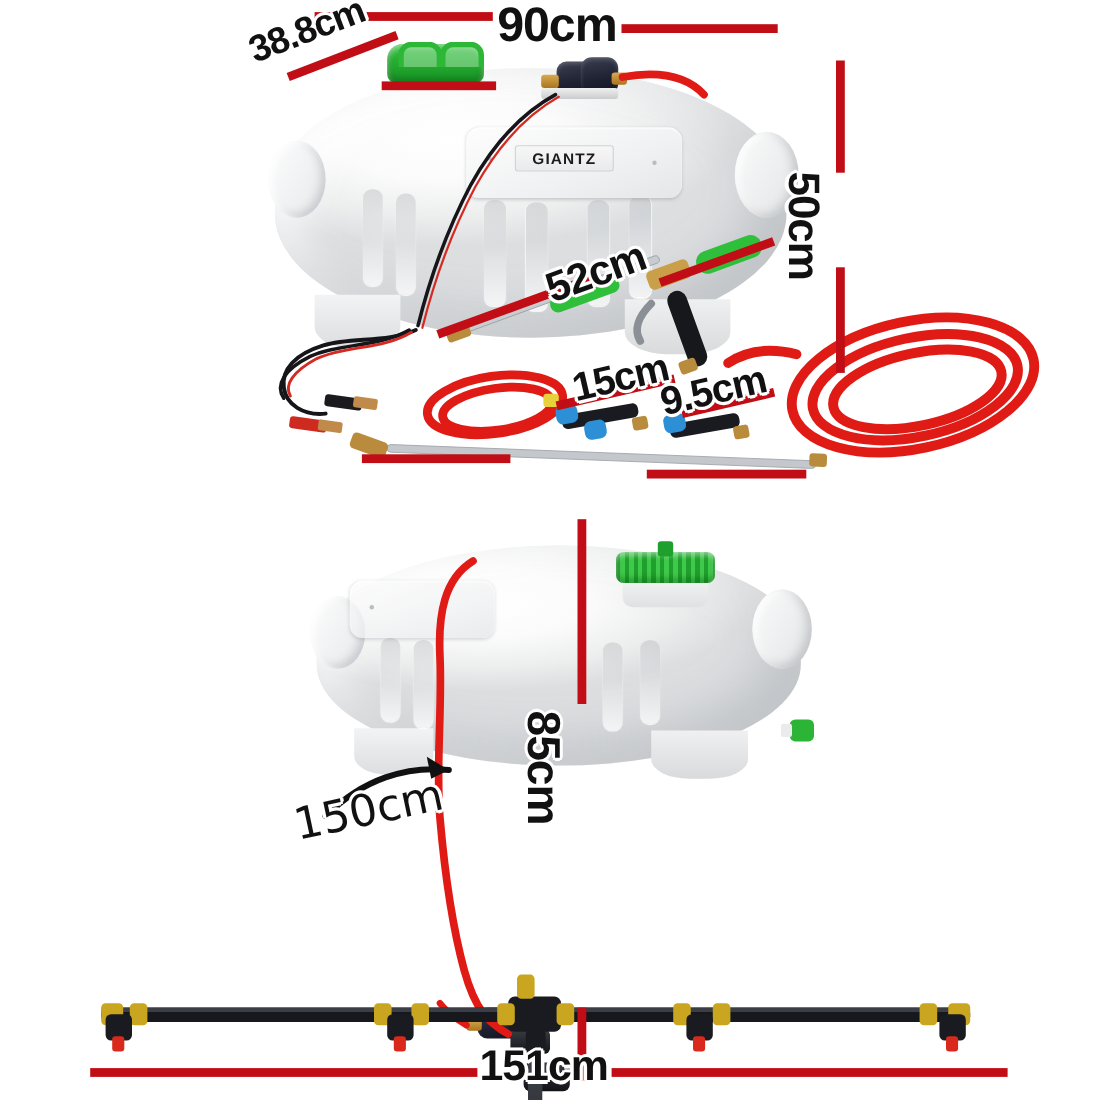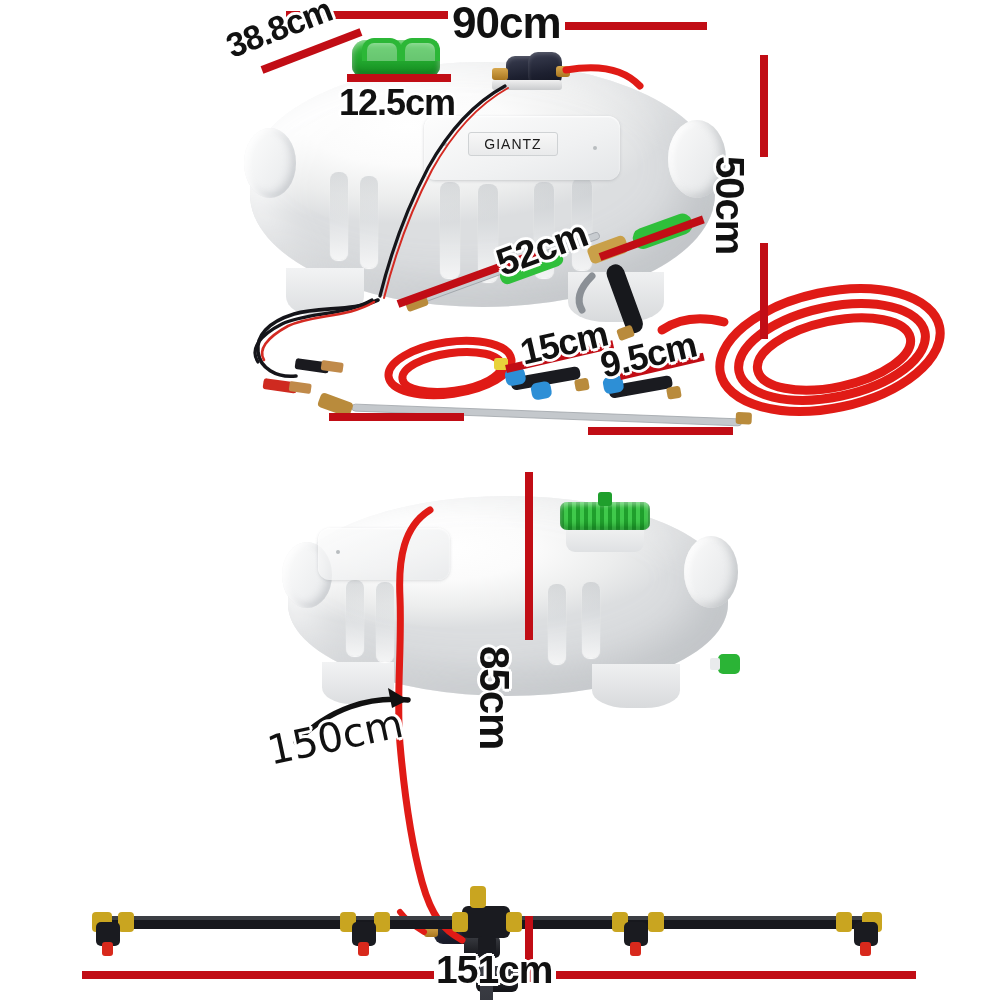--- a/index.html
+++ b/index.html
@@ -59,21 +59,21 @@
     background:linear-gradient(160deg,#fdfdfd,#f0f1f2 60%,#e4e6e8);
     box-shadow:inset 0 1px 2px rgba(255,255,255,.95),
                0 1px 3px rgba(150,155,160,.45);
   }
   .logoplate{
     position:absolute;
     border-radius:3px;
     background:linear-gradient(180deg,#f7f7f7,#e9eaeb);
     border:1px solid #cfd2d4;
     display:flex;align-items:center;justify-content:center;
-    font-weight:400;
+    font-weight:700;
     color:#1b1b1b;
     font-family:"Liberation Sans",sans-serif;
   }
 
   
   .capTop{
     position:absolute;
     background:linear-gradient(180deg,#35c13f 0%,#22a82e 55%,#179024 100%);
     border-radius:14px 14px 9px 9px;
     box-shadow:inset 0 3px 6px rgba(255,255,255,.5),
@@ -248,21 +248,20 @@
         <rect x="352" y="404" width="390" height="7" rx="3.5" fill="#c4c8cc" transform="rotate(2.2 352 404)" stroke="#a0a5aa" stroke-width="0.8"></rect>
         <rect x="322" y="392" width="34" height="15" rx="4" fill="#b98b3c" transform="rotate(20 322 392)"></rect>
         <rect x="736" y="412" width="16" height="12" rx="3" fill="#b98b3c" transform="rotate(2.2 736 412)"></rect>
       </g>
     </svg>
 
     <div class="dim" style="left:452px;top:-2px;font-size:44px;">90cm</div>
 
     <div class="dim" style="left:228px;top:28px;font-size:34px;transform:rotate(-21deg);transform-origin:left center;">38.8cm</div>
 
-    <div class="dim" style="left:339px;top:82px;font-size:36px;">12.5cm</div>
 
     <div class="dim" style="left:752px;top:156px;font-size:40px;
                 transform:rotate(90deg);transform-origin:left top;">50cm</div>
 
     <div class="dim" style="left:498px;top:243px;font-size:38px;transform:rotate(-20deg);transform-origin:left center;">52cm</div>
 
     <div class="dim" style="left:521px;top:332px;font-size:36px;transform:rotate(-13deg);transform-origin:left center;">15cm</div>
 
     <div class="dim" style="left:601px;top:345px;font-size:36px;transform:rotate(-13deg);transform-origin:left center;">9.5cm</div>
 

